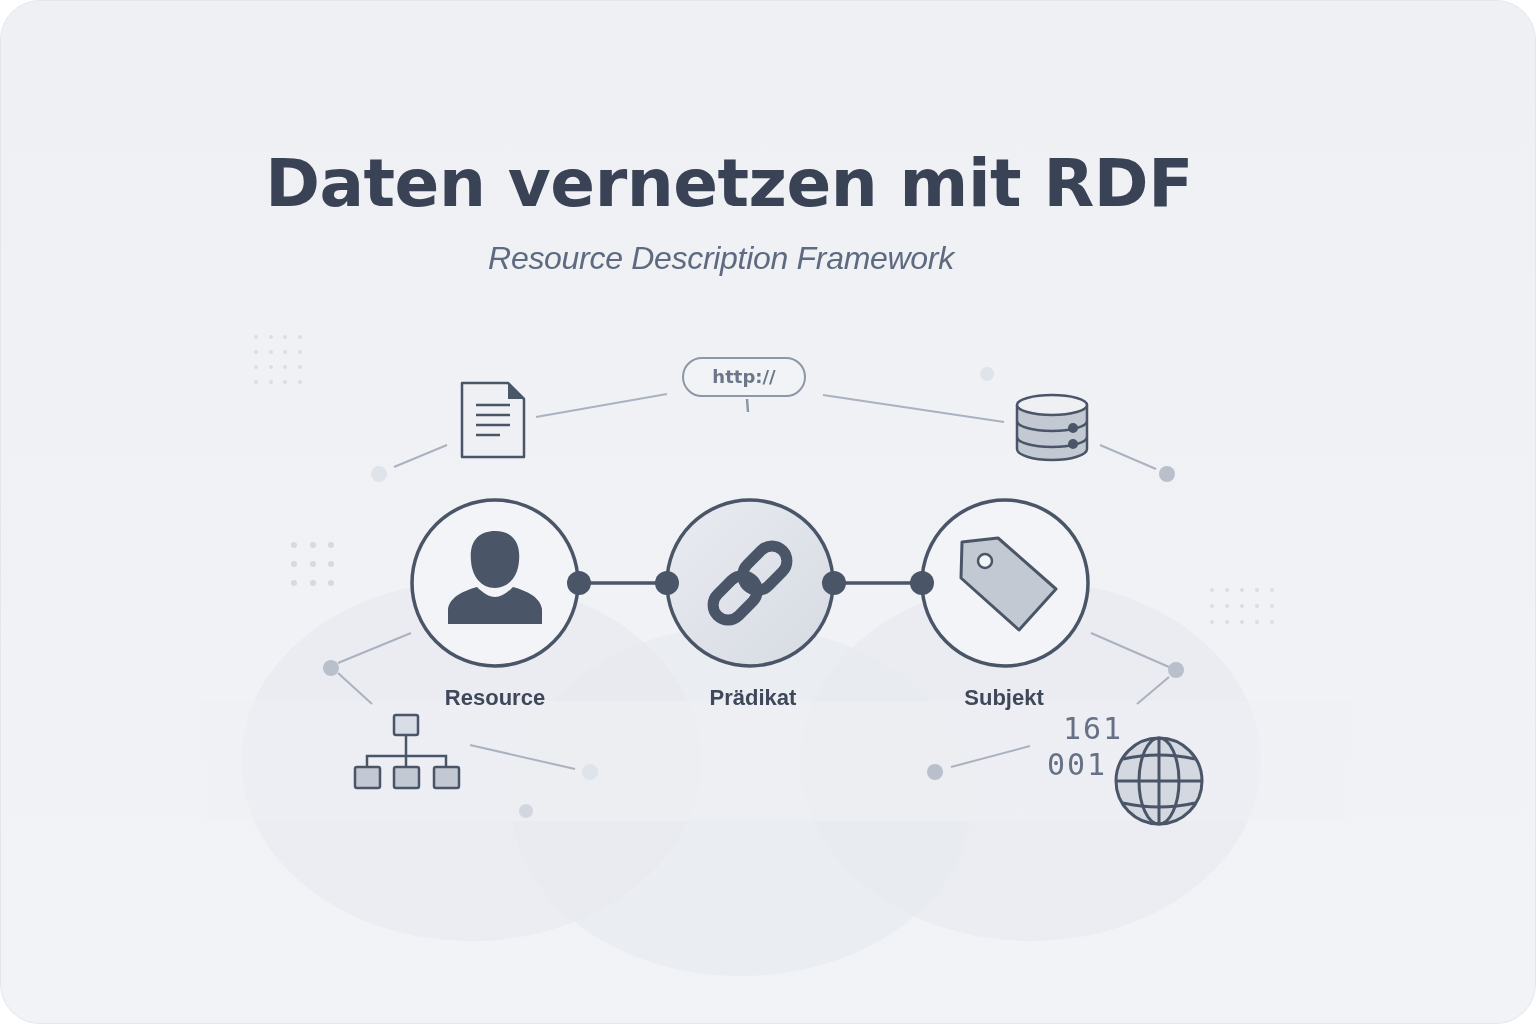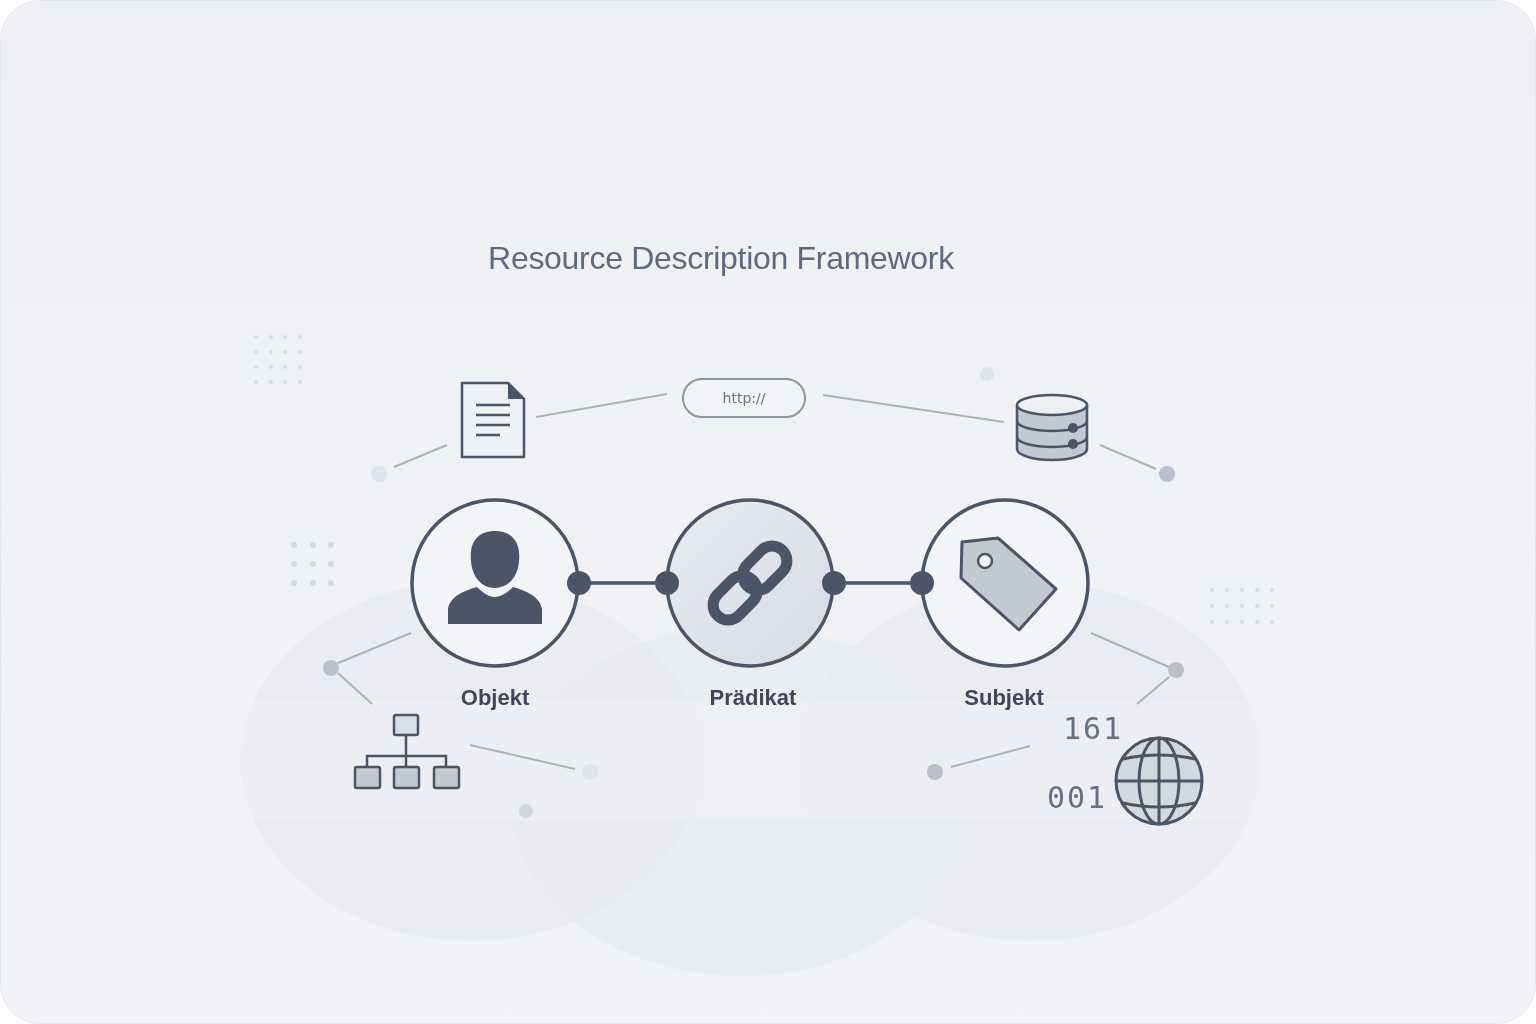--- a/index.html
+++ b/index.html
@@ -13,32 +13,33 @@
     }
     .title {
       position: absolute; left: 0; width: 1456px; top: 143px; text-align: center;
       font-size: 66px; font-weight: bold; color: #3a4356; letter-spacing: -0.5px;
       margin: 0; line-height: 80px;
     }
     .subtitle {
       position: absolute; left: 0; width: 1440px; top: 234px; text-align: center;
       font-size: 32px; color: #5e6a80; letter-spacing: -0.3px; line-height: 46px;
       font-family: "Liberation Sans", "DejaVu Sans", sans-serif;
+      font-style: italic;
     }
     svg.scene { position: absolute; left: 0; top: 0; }
     .node-label {
       position: absolute; font-size: 22px; font-weight: bold; color: #3f485a;
       text-align: center; width: 200px; line-height: 30px;
       font-family: "Liberation Sans", "DejaVu Sans", sans-serif;
     }
     .http-pill {
       position: absolute; left: 681px; top: 356px; width: 124px; height: 40px;
       border: 2.5px solid #8d97a8; border-radius: 22px; box-sizing: border-box;
-      color: #6b7689; font-weight: normal; font-size: 14px; text-align: center; line-height: 36px;
-      font-family: "DejaVu Sans", sans-serif; background: #f1f3f6; margin-top: 21px;
+      color: #6b7689; font-weight: bold; font-size: 18px; text-align: center; line-height: 36px;
+      font-family: "DejaVu Sans", sans-serif; background: #f1f3f6;
     }
     .binary {
       position: absolute; font-family: "DejaVu Sans Mono", "Liberation Mono", monospace;
       font-size: 30px; color: #667186; line-height: 32px; letter-spacing: 2px;
     }
   </style>
 </head>
 <body>
 
 <div class="card">
@@ -200,24 +201,25 @@
     </g>
 
     <g fill="#4a5568">
       <circle cx="578" cy="582" r="12"></circle>
       <circle cx="666" cy="582" r="12"></circle>
       <circle cx="833" cy="582" r="12"></circle>
       <circle cx="921" cy="582" r="12"></circle>
     </g>
   </svg>
 
+  <h1 class="title">Daten vernetzen mit RDF</h1>
   <div class="subtitle">Resource Description Framework</div>
 
   <div class="http-pill">http://</div>
 
-  <div class="node-label" style="left:394px; top:682px;">Objekt</div>
+  <div class="node-label" style="left:394px; top:682px;">Resource</div>
   <div class="node-label" style="left:652px; top:682px;">Prädikat</div>
   <div class="node-label" style="left:903px; top:682px;">Subjekt</div>
 
   <div class="binary" style="left:1062px; top:712px;">161</div>
-  <div class="binary" style="left:1046px; top:781px;">001</div>
+  <div class="binary" style="left:1046px; top:748px;">001</div>
 
 </div>
 
 </body></html>

